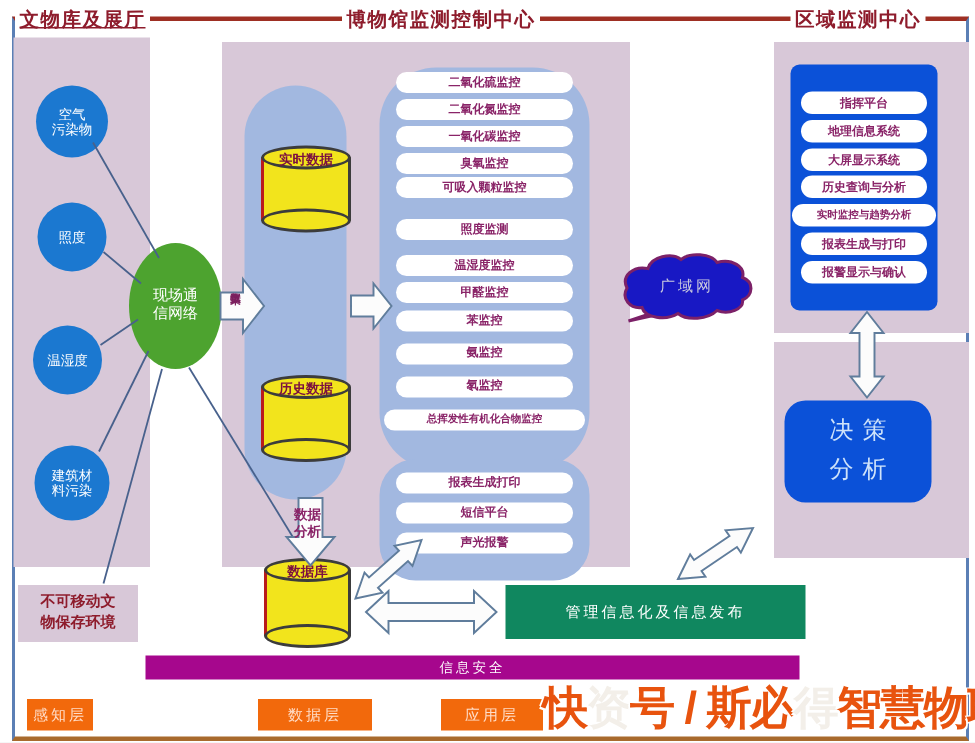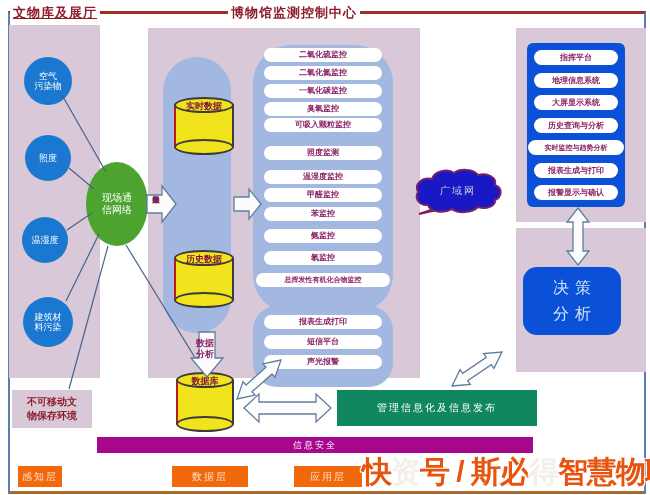--- a/index.html
+++ b/index.html
@@ -18,21 +18,21 @@
   #monitor-list .pill:nth-child(5){margin-top:2px;}
   #monitor-list .pill:nth-child(6){margin-top:14px;}
   #monitor-list .pill:nth-child(7){margin-top:10px;}
   #monitor-list .pill:nth-child(8){}
   #monitor-list .pill:nth-child(9){margin-top:5px;}
   #monitor-list .pill:nth-child(n+10){margin-top:8px;font-family:Liberation Mono, monospace;}
   #monitor-list .pill:nth-child(12){width:134px;font-size:7px;}
   #action-list{padding-top:9px;}
   #action-list .pill{margin-top:0;}
   #action-list .pill + .pill{margin-top:6px;}
-  .bigblue{background:#0b51d8;display:flex;flex-direction:column;align-items:center;justify-content:space-between;padding:7px 0;box-sizing:border-box;z-index:2;border-radius:6px;}
+  .bigblue{background:#0b51d8;display:flex;flex-direction:column;align-items:center;justify-content:space-between;padding:18px 0;box-sizing:border-box;z-index:2;border-radius:6px;}
   .bigblue .pill{width:84px;height:15px;line-height:15px;border-radius:8px;}
   .bigblue .pill:nth-child(5){width:96px;font-size:7px;}
   .cyl{background:#f2e41c;border-left:2px solid #b91c1c;border-right:2px solid #3c3c3c;z-index:4;}
   .cyl::before{content:"";position:absolute;left:-2px;right:-2px;top:-8px;height:16px;background:#f2e41c;border:2px solid #3c3c3c;border-radius:50%;box-sizing:border-box;}
   .cyl::after{content:"";position:absolute;left:-2px;right:-2px;bottom:-8px;height:16px;background:#f2e41c;border:2px solid #3c3c3c;border-radius:50%;box-sizing:border-box;z-index:-1;}
   .cyl-label{position:relative;display:block;margin-top:-5px;text-align:center;font-weight:bold;font-size:9px;color:#7b1040;z-index:2;white-space:nowrap;}
   .flowlabel{font-weight:bold;color:#8a2468;white-space:pre-line;z-index:6;line-height:1.2;}
   svg.overlay{position:absolute;left:0;top:0;z-index:5;pointer-events:none;}
   .greenbox{background:#10875f;color:#ffffff;display:flex;align-items:center;justify-content:center;font-size:10px;letter-spacing:2px;z-index:2;}
   .purplebar{background:#a6078d;color:#ffffff;display:flex;align-items:center;justify-content:center;font-size:9px;letter-spacing:2px;z-index:2;}
@@ -51,20 +51,21 @@
 
   <div class="abs frame" style="left:8px;top:11px;width:634px;height:477px;"></div>
 
   <div class="abs panel" style="left:9px;top:25px;width:91px;height:353px;"></div>
   <div class="abs panel" style="left:148px;top:28px;width:272px;height:350px;"></div>
   <div class="abs panel" style="left:516px;top:28px;width:130px;height:194px;"></div>
   <div class="abs panel" style="left:516px;top:228px;width:130px;height:144px;"></div>
 
   <div class="abs title" style="left:10px;top:4px;text-decoration:underline;">文物库及展厅</div>
   <div class="abs title" style="left:228px;top:4px;">博物馆监测控制中心</div>
+  <div class="abs title" style="left:527px;top:4px;">区域监测中心</div>
 
   <svg class="overlay" width="650" height="495" viewBox="0 0 650 495">
     <g stroke="#48618c" stroke-width="1.2">
       <line x1="62" y1="95" x2="106" y2="172"></line>
       <line x1="69" y1="168" x2="94" y2="189"></line>
       <line x1="67" y1="230" x2="92" y2="213"></line>
       <line x1="66" y1="301" x2="99" y2="234"></line>
       <line x1="108" y1="246" x2="69" y2="389"></line>
       <line x1="126" y1="245" x2="205" y2="374"></line>
     </g>

